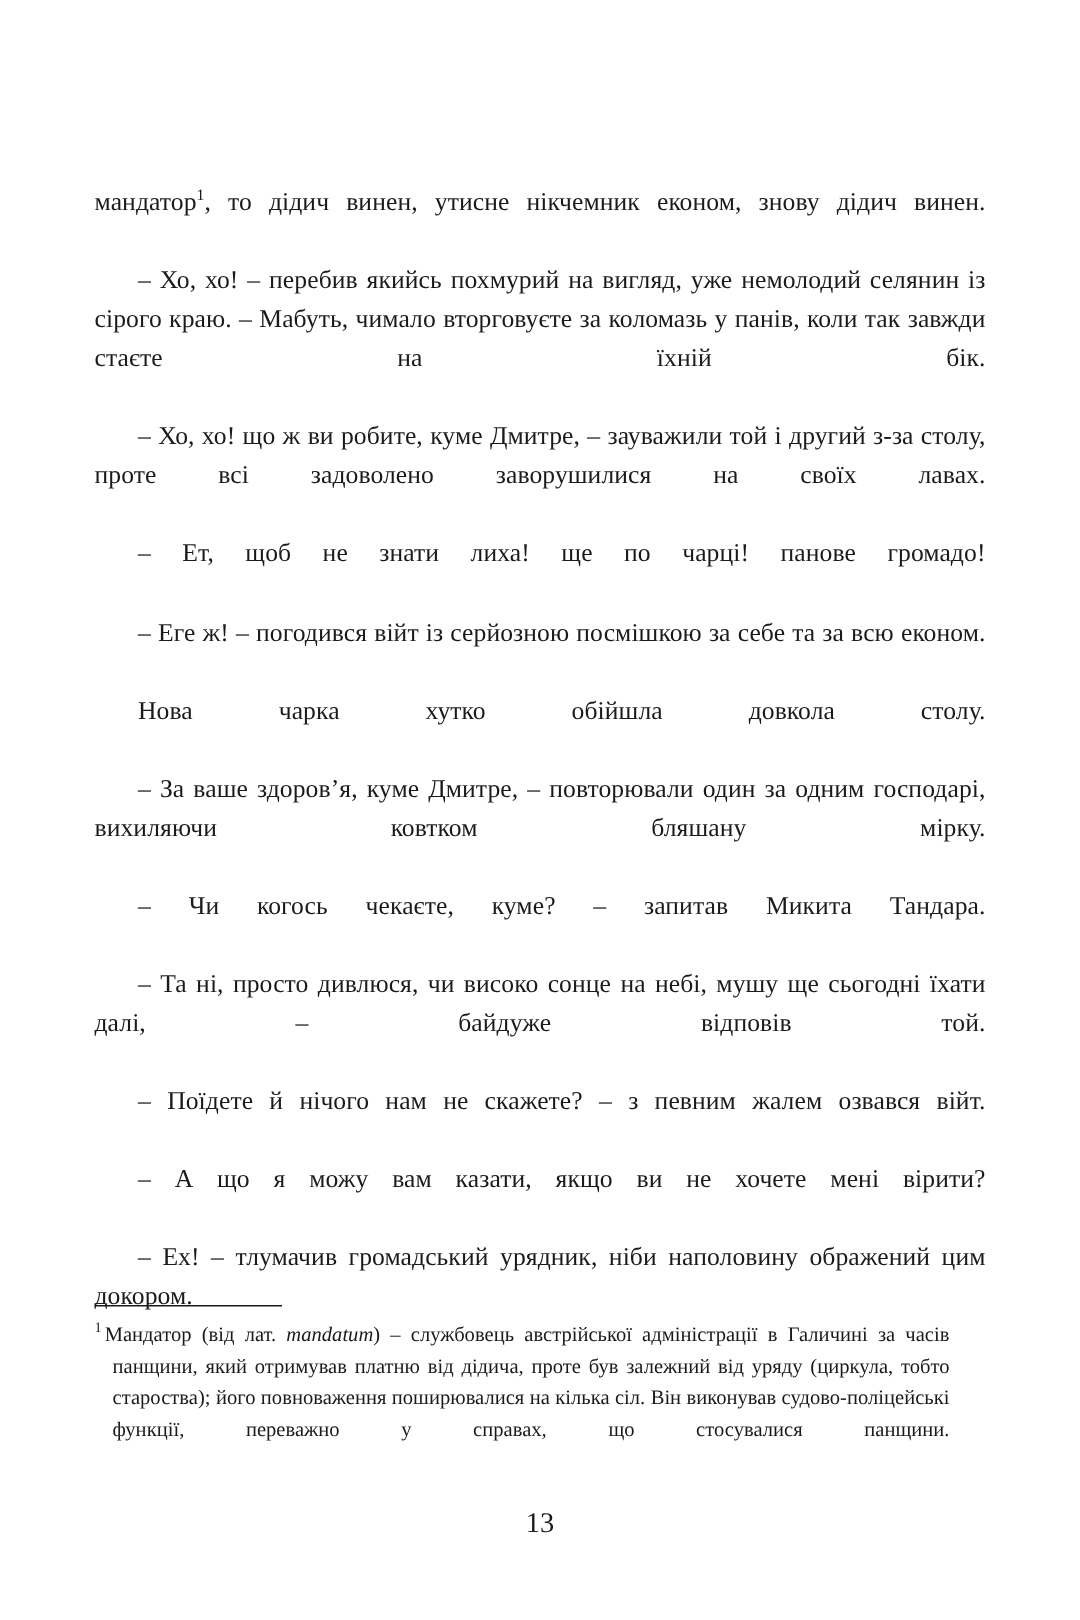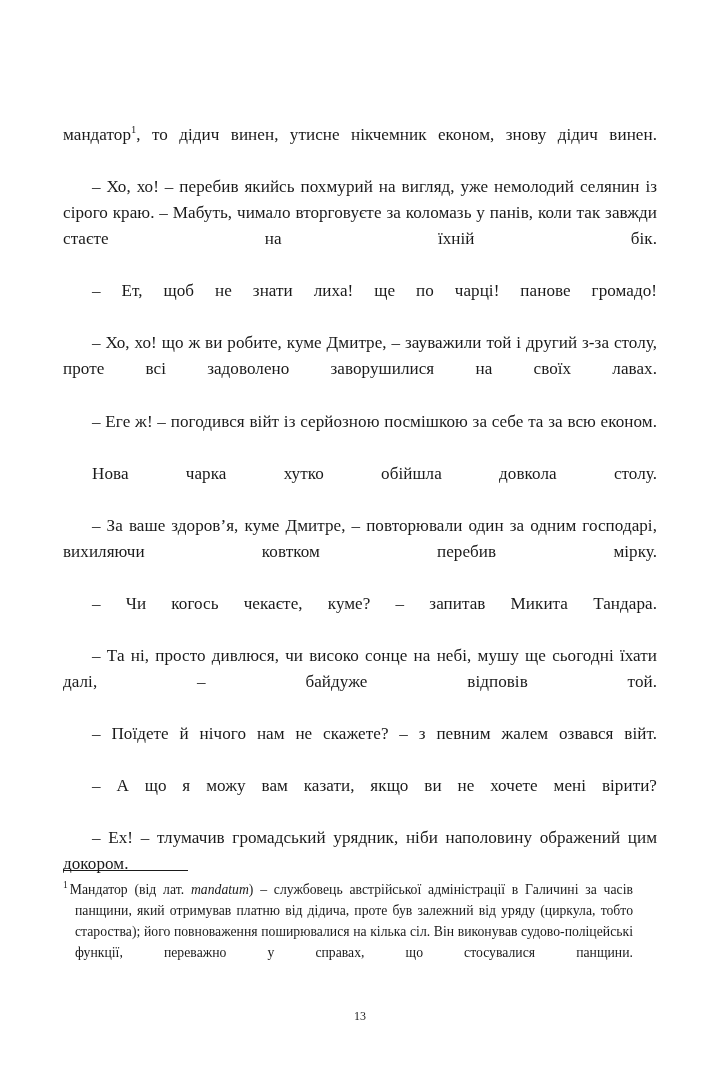--- a/index.html
+++ b/index.html
@@ -95,40 +95,40 @@
   .footnote-text i {
   }
 
   
   .folio {
     position: absolute;
     left: 0;
     top: 988px;
     width: 720px;
     text-align: center;
-    font-size: 12px;
+    font-size: 19px;
     line-height: 20px;
     color: #1a1a1a;
   }
 </style>
 </head>
 <body>
 
 <div class="page">
 
   <div class="textblock">
 
     <p class="para cont"><span>мандатор</span><sup class="fn-ref">1</sup><span>, то дідич винен, утисне нікчемник економ, знову дідич винен.</span></p>
 
     <p class="para">– Хо, хо! – перебив якийсь похмурий на вигляд, уже немолодий селянин із сірого краю. – Мабуть, чимало вторговуєте за коломазь у панів, коли так завжди стаєте на їхній бік.</p>
+    <p class="para">– Хо, хо! що ж ви робите, куме Дмитре, – зауважили той і другий з-за столу, проте всі задоволено заворушилися на своїх лавах.</p>
     <p class="para">– Ет, щоб не знати лиха! ще по чарці! панове громадо!</p>
-    <p class="para">– Хо, хо! що ж ви робите, куме Дмитре, – зауважили той і другий з-за столу, проте всі задоволено заворушилися на своїх лавах.</p>
     <p class="para">– Еге ж! – погодився війт із серйозною посмішкою за себе та за всю економ.</p>
     <p class="para">Нова чарка хутко обійшла довкола столу.</p>
-    <p class="para">– За ваше здоров’я, куме Дмитре, – повторювали один за одним господарі, вихиляючи ковтком перебив мірку.</p>
+    <p class="para">– За ваше здоров’я, куме Дмитре, – повторювали один за одним господарі, вихиляючи ковтком бляшану мірку.</p>
     <p class="para">– Чи когось чекаєте, куме? – запитав Микита Тандара.</p>
     <p class="para">– Та ні, просто дивлюся, чи високо сонце на небі, мушу ще сьогодні їхати далі, – байдуже відповів той.</p>
     <p class="para">– Поїдете й нічого нам не скажете? – з певним жалем озвався війт.</p>
     <p class="para">– А що я можу вам казати, якщо ви не хочете мені вірити?</p>
     <p class="para">– Ех! – тлумачив громадський урядник, ніби наполовину ображений цим докором.</p>
 
   </div>
 
   <div class="footnote">
     <div class="footnote-rule"></div>

